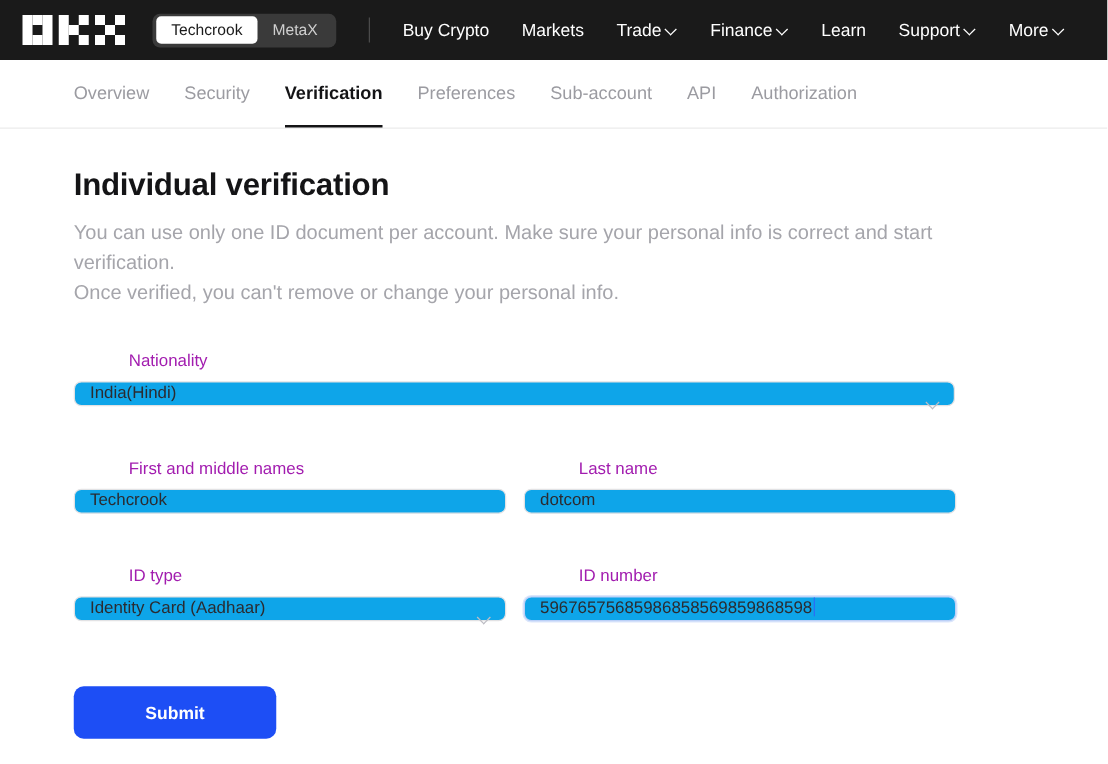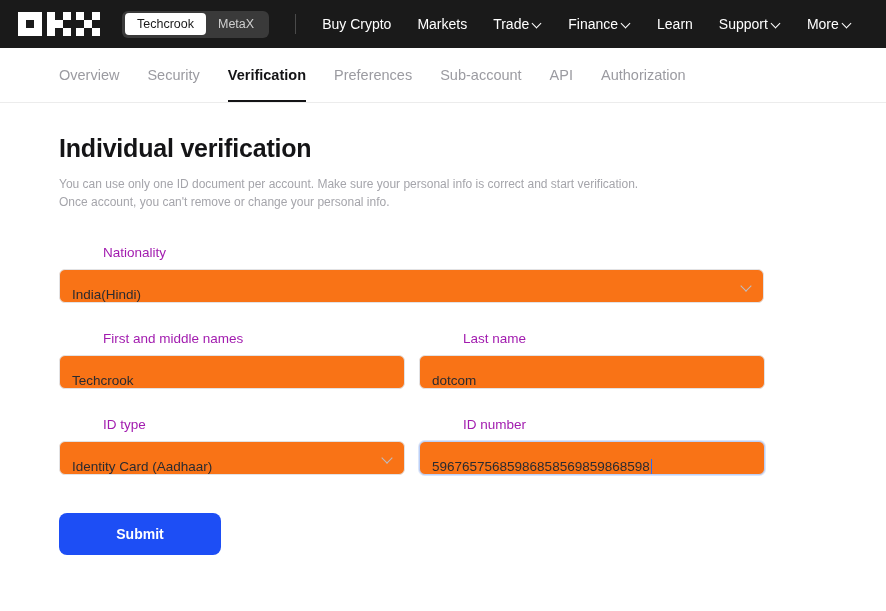--- a/index.html
+++ b/index.html
@@ -146,21 +146,21 @@
     padding: 31px 0 0 59px;
   }
   .page-title {
     font-size: 25px;
     font-weight: 700;
     color: #141416;
     letter-spacing: -0.2px;
     margin: 0 0 12px 0;
   }
   .page-desc {
-    font-size: 12px;
+    font-size: 16px;
     color: #a5a5ab;
     line-height: 1.5;
     max-width: 720px;
     margin: 0;
   }
   .page-desc span { display: block; }
 
   .form {
     margin-top: 34px;
   }
@@ -182,31 +182,31 @@
     margin-bottom: 9px;
     margin-left: 44px;
   }
 
   .control {
     position: relative;
     height: 38px;
   }
   .input, .select {
     width: 100%;
-    height: 34px;
+    height: 20px;
     border: 1px solid #e2e2e4;
     border-radius: 6px;
-    background: #f97316;
+    background: #0ea5e9;
     font-size: 13.5px;
     font-family: "Liberation Sans", sans-serif;
     color: #2b2b30;
     padding: 0 12px;
     outline: none;
     display: flex;
-    align-items: flex-end;
+    align-items: flex-start;
   }
   .select {
     padding-right: 32px;
     cursor: pointer;
     color: #2b2b30;
     justify-content: flex-start;
   }
   .input.focused {
     border: 1px solid #bcd0f7;
     box-shadow: 0 0 0 1px #dbe6fb;
@@ -355,21 +355,21 @@
     <span>Authorization</span>
   </div>
 </div>
 
 <main class="page">
 
   <h1 class="page-title">Individual verification</h1>
 
   <p class="page-desc">
     <span>You can use only one ID document per account. Make sure your personal info is correct and start verification.</span>
-    <span>Once account, you can't remove or change your personal info.</span>
+    <span>Once verified, you can't remove or change your personal info.</span>
   </p>
 
   <form class="form">
 
     <div class="field-row">
       <div class="field full">
         <label class="field-label">Nationality</label>
         <div class="control">
           <div class="select">
             <span class="value-text">India(Hindi)</span>

